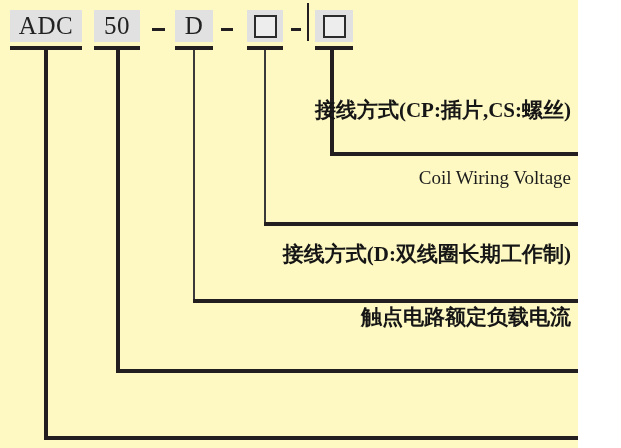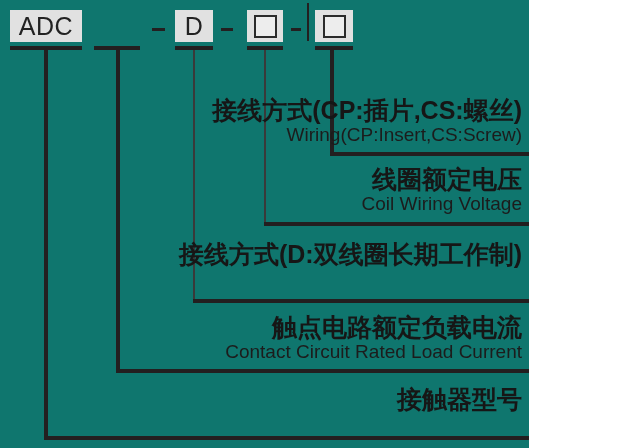--- a/index.html
+++ b/index.html
@@ -1,18 +1,18 @@
 <!DOCTYPE html>
 <html><head>
 <meta charset="utf-8">
 <style>
   html,body{margin:0;padding:0;background:#ffffff;}
   #canvas{
-    position:relative;width:529px;height:448px;background:#0f766e;overflow:hidden;
-    font-family:Liberation Sans, sans-serif;color:#1c1c1c;
+    position:relative;width:578px;height:448px;background:#fef9c3;overflow:hidden;
+    font-family:Liberation Serif, serif;color:#1c1c1c;
   }
   
   .code-box{
     position:absolute;top:10px;height:32px;background:#e1e1e1;
     display:flex;align-items:center;justify-content:center;
     font-size:25px;font-weight:400;color:#222222;letter-spacing:.5px;
   }
   #box-series{left:10px;width:72px;}
   #box-current{left:94px;width:46px;}
   #box-coil{left:175px;width:38px;}
@@ -40,35 +40,38 @@
   #stem-5{left:330px;width:4px;height:106px;}
   
   .hline{position:absolute;height:4px;background:#231f20;}
   #hline-5{left:330px;top:152px;width:287px;}
   #hline-4{left:264px;top:222px;width:353px;}
   #hline-3{left:193px;top:299px;width:424px;}
   #hline-2{left:116px;top:369px;width:501px;}
   #hline-1{left:44px;top:436px;width:573px;}
   
   .legend-block{position:absolute;right:7px;text-align:right;white-space:nowrap;}
-  .legend-cn{font-size:25px;font-weight:600;line-height:26px;color:#161616;}
+  .legend-cn{font-size:21px;font-weight:600;line-height:26px;color:#161616;}
   .legend-en{font-size:19px;font-weight:400;line-height:24px;color:#1c1c1c;}
   #legend-wiring{top:97px;}
   #legend-voltage{top:166px;}
   #legend-coil{top:241px;}
-  #legend-current{top:314px;}
+  #legend-current{top:304px;}
   #legend-series{top:386px;}
 </style>
 </head>
 <body>
 
 <div id="canvas">
 
   <div class="code-box" id="box-series">
     <span>ADC</span>
+  </div>
+  <div class="code-box" id="box-current">
+    <span>50</span>
   </div>
   <div class="dash" id="dash-1"></div>
   <div class="code-box" id="box-coil">
     <span>D</span>
   </div>
   <div class="dash" id="dash-2"></div>
   <div class="code-box" id="box-voltage">
     <span class="ph-square"></span>
   </div>
   <div class="dash" id="dash-3"></div>
@@ -90,30 +93,26 @@
   <div class="stem" id="stem-5"></div>
 
   <div class="hline" id="hline-5"></div>
   <div class="hline" id="hline-4"></div>
   <div class="hline" id="hline-3"></div>
   <div class="hline" id="hline-2"></div>
   <div class="hline" id="hline-1"></div>
 
   <div class="legend-block" id="legend-wiring">
     <div class="legend-cn">接线方式(CP:插片,CS:螺丝)</div>
-    <div class="legend-en">Wiring(CP:Insert,CS:Screw)</div>
   </div>
   <div class="legend-block" id="legend-voltage">
-    <div class="legend-cn">线圈额定电压</div>
     <div class="legend-en">Coil Wiring Voltage</div>
   </div>
   <div class="legend-block" id="legend-coil">
     <div class="legend-cn">接线方式(D:双线圈长期工作制)</div>
   </div>
   <div class="legend-block" id="legend-current">
     <div class="legend-cn">触点电路额定负载电流</div>
-    <div class="legend-en">Contact Circuit Rated Load Current</div>
   </div>
   <div class="legend-block" id="legend-series">
-    <div class="legend-cn">接触器型号</div>
   </div>
 
 </div>
 
 </body></html>

